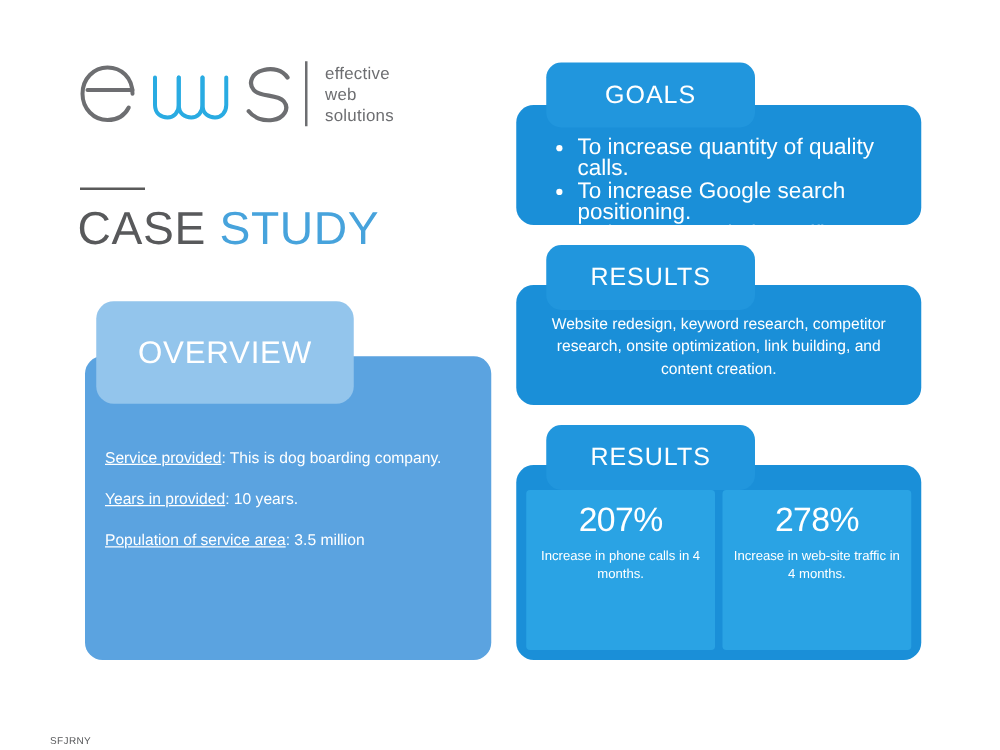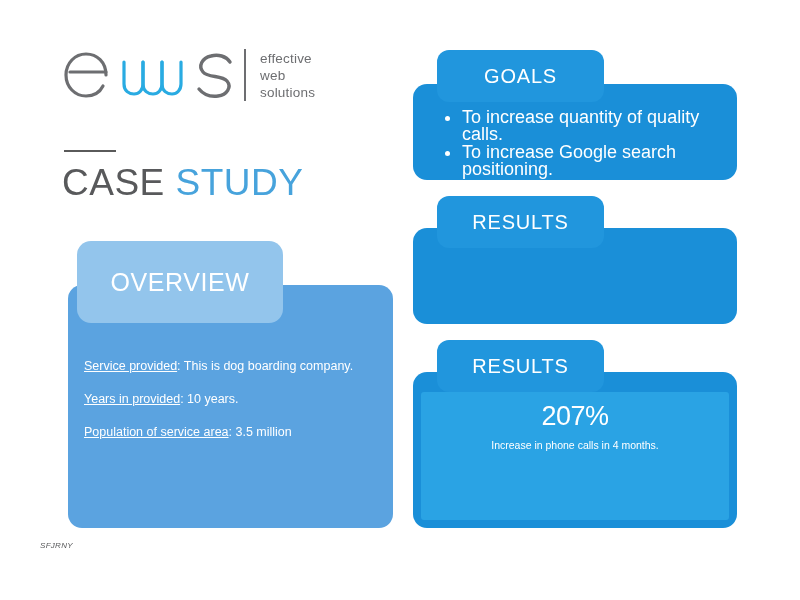--- a/index.html
+++ b/index.html
@@ -168,25 +168,24 @@
     color: #ffffff;
     font-size: 10.5px;
     line-height: 14px;
     text-align: center;
     padding: 7px 6px 0;
   }
 
   
   .footer-code {
     position: absolute;
-    left: 40px; top: 541px;
+    left: 40px; top: 588px;
     font-size: 8px;
     color: #58595b;
     letter-spacing: .3px;
-    font-style: italic;
   }
 </style>
 </head>
 <body>
 
 <div class="page">
 
   <div class="logo-wrap">
     <svg class="logo-mark" viewBox="0 0 176 62">
 
@@ -235,27 +234,32 @@
   <ul class="goals-list">
     <li>To increase quantity of quality calls.</li>
     <li>To increase Google search positioning.</li>
     <li>To increase website traffic.</li>
   </ul>
 
   <div class="card strategy-card"></div>
   <div class="card-tab strategy-tab">
     <span class="card-tab-label">RESULTS</span>
   </div>
+  <div class="strategy-text">Website redesign, keyword research, competitor research, onsite optimization, link building, and content creation.</div>
 
   <div class="card results-card"></div>
   <div class="card-tab results-tab">
     <span class="card-tab-label">RESULTS</span>
   </div>
   <div class="results-cols">
     <div class="result-col">
       <div class="result-pct">207%</div>
       <div class="result-desc">Increase in phone calls in 4 months.</div>
     </div>
+    <div class="result-col">
+      <div class="result-pct">278%</div>
+      <div class="result-desc">Increase in web-site traffic in 4 months.</div>
+    </div>
   </div>
 
   <div class="footer-code">SFJRNY</div>
 
 </div>
 
 </body></html>

